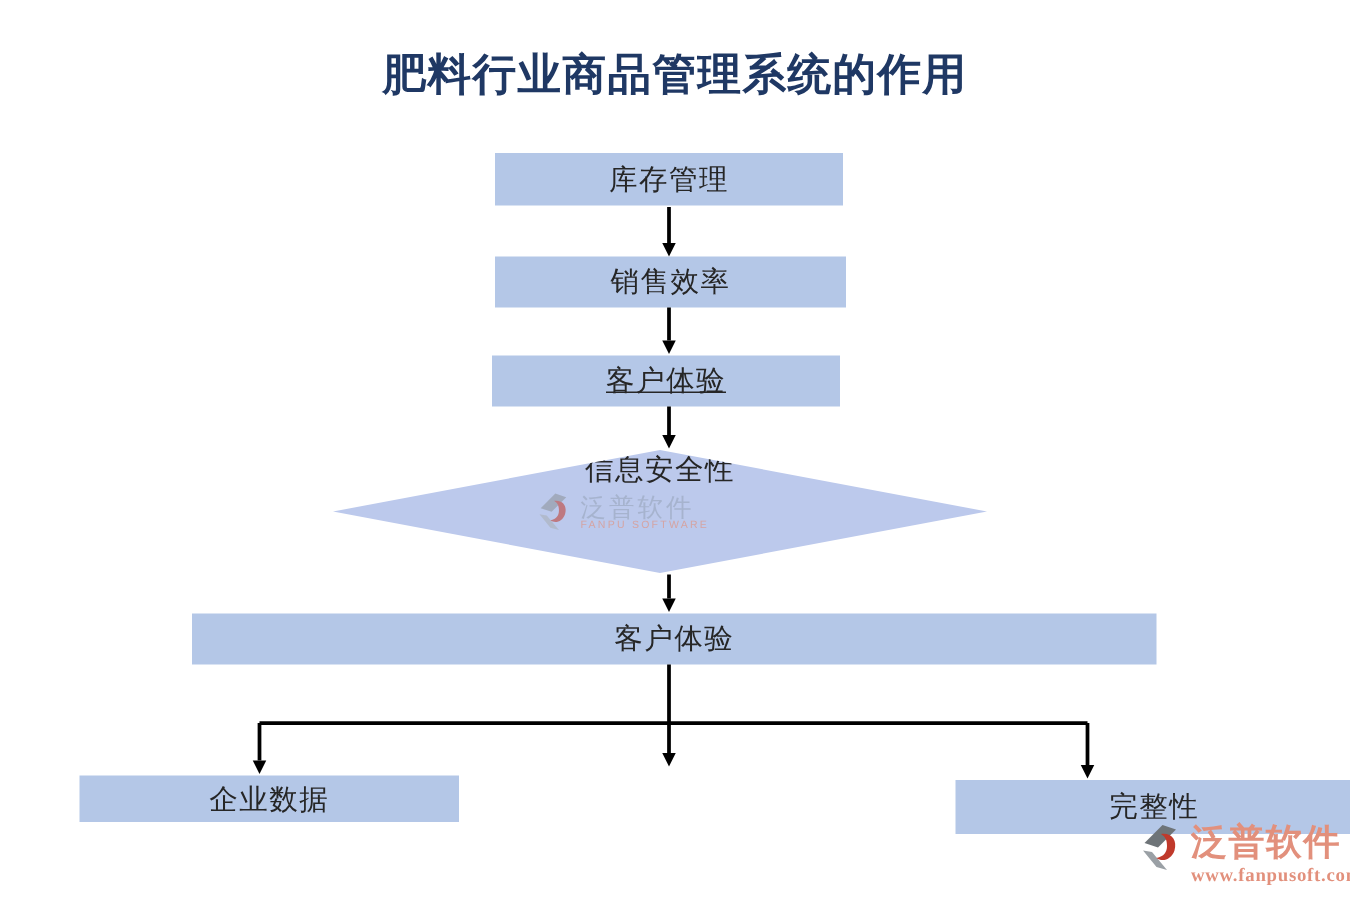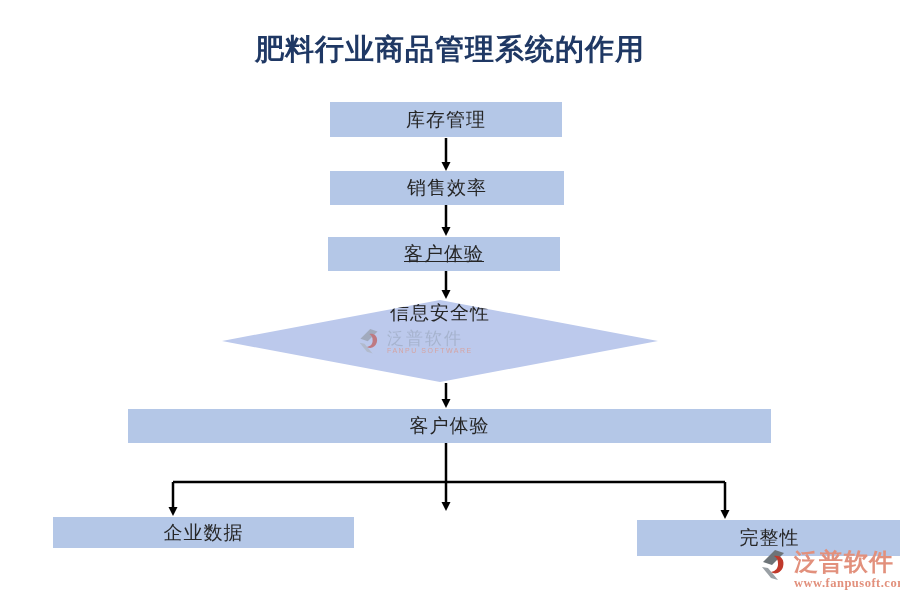--- a/index.html
+++ b/index.html
@@ -29,21 +29,21 @@
     align-items: center;
     justify-content: center;
     font-size: 19px;
     color: #262626;
     letter-spacing: 1px;
   }
   .n-inventory   { left: 330px; top: 102px; width: 232px; height: 35px; }
   .n-sales       { left: 330px; top: 171px; width: 234px; height: 34px; }
   .n-customer    { left: 328px; top: 237px; width: 232px; height: 34px; text-decoration: underline; }
   .n-encryption  { left: 128px; top: 409px; width: 643px; height: 34px; }
-  .n-enterprise  { left:  53px; top: 517px; width: 301px; height: 31px; }
+  .n-enterprise  { left:  53px; top: 517px; width: 253px; height: 31px; }
   .n-safety      { left: 328px; top: 512px; width: 233px; height: 34px; }
   .n-integrity   { left: 592px; top: 520px; width: 265px; height: 36px; margin-left: 45px; }
 
   .diamond {
     position: absolute;
     left: 222px; top: 300px; width: 436px; height: 82px;
     background: #BCC9EC;
     clip-path: polygon(50% 0%, 100% 50%, 50% 100%, 0% 50%);
     display: flex;
     align-items: flex-start;

